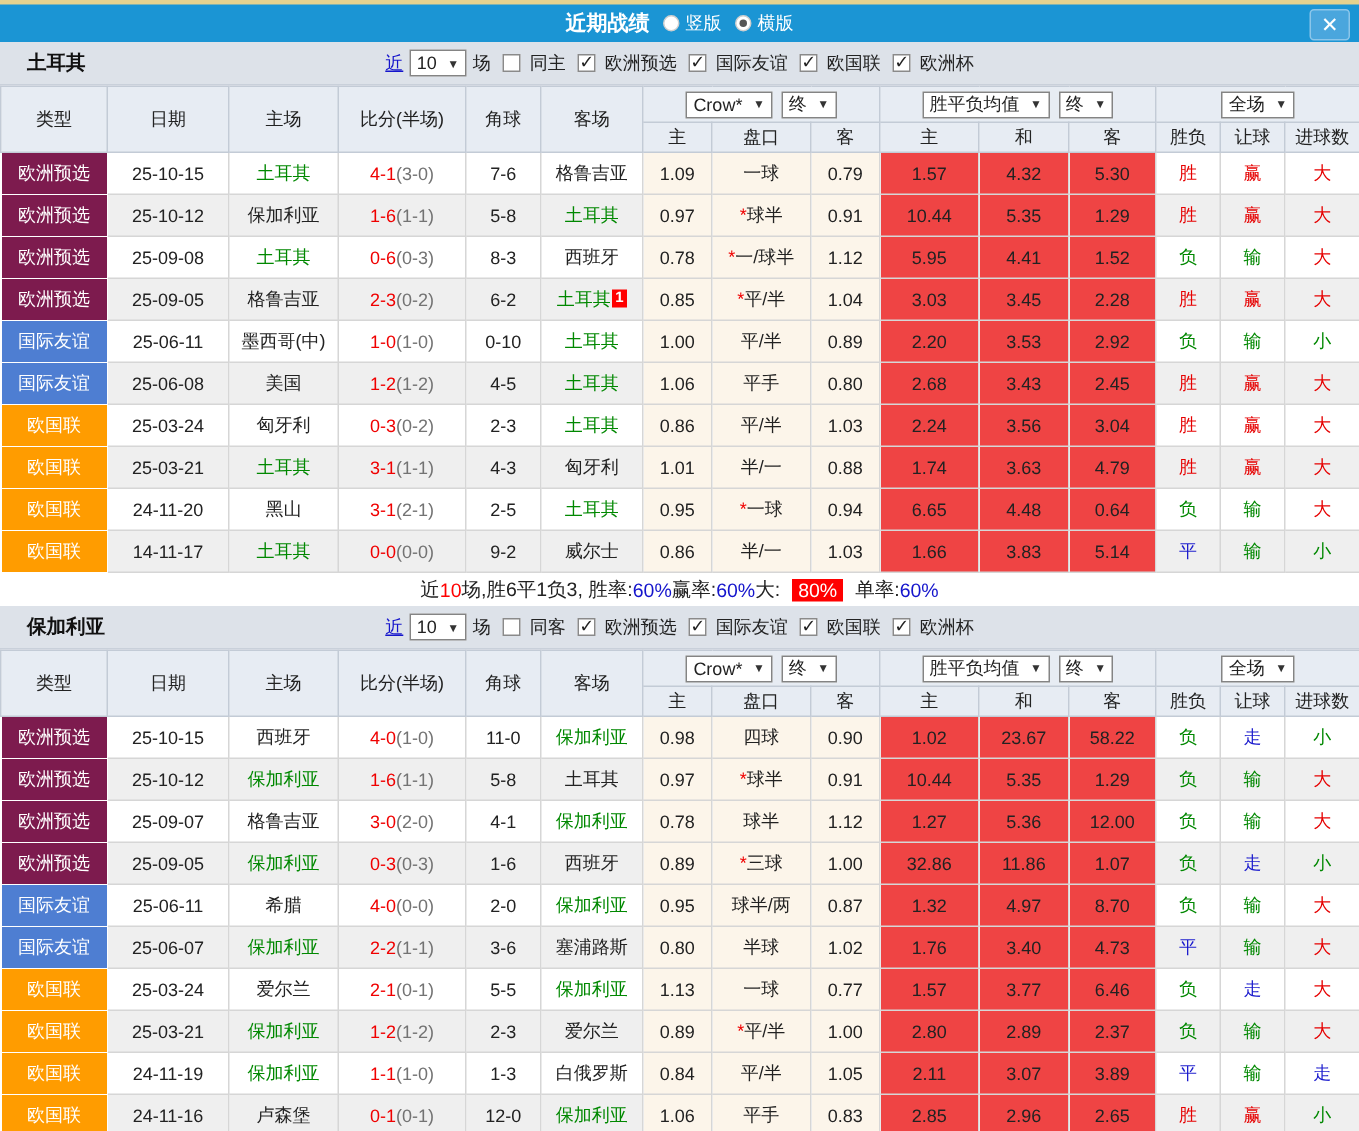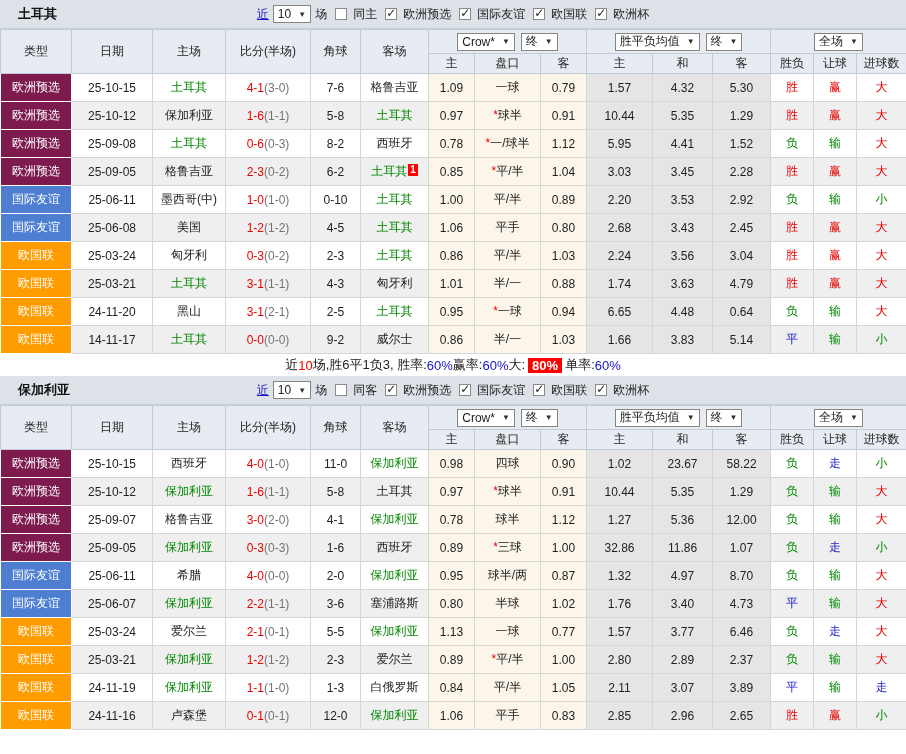--- a/index.html
+++ b/index.html
@@ -37,42 +37,50 @@
   table { border-collapse:collapse; table-layout:fixed; width:906px; }
   thead th { background:#e7ecf3; border:1px solid #c3cbd6; font-weight:normal; color:#222;
              padding:0; font-size:12px; }
   tr.h1 th { height:24px; }
   tr.h2 th { height:20px; }
   .hgroup { display:flex; align-items:center; justify-content:center; gap:6px; }
   tbody td { border:1px solid #d6d6d6; text-align:center; height:28px; padding:0;
              overflow:hidden; white-space:nowrap; font-size:12px; background:#fff; }
   tr.even td { background:#efefef; }
   td.bg-cream, tr.even td.bg-cream { background:#fcf5ea; }
-  td.bg-blue,  tr.even td.bg-blue  { background:#e5e5e5; }
+  td.bg-blue,  tr.even td.bg-blue  { background:#ef4444; }
   td.league-cell { color:#fff; border-color:#c9955e00; }
   .t-green { color:#008800; }
   .score-red { color:#f00000; }
   .half { color:#737373; }
   .star { color:#f00000; }
   .v-r { color:#e60000; } .v-g { color:#008800; } .v-b { color:#1a1acd; }
   .badge1 { display:inline-block; background:#f00; color:#fff; font-size:10px; line-height:12px;
             padding:0 2px; margin-left:1px; font-weight:bold; vertical-align:2px; }
 
   
   .summary { height:22px; display:flex; align-items:center; justify-content:center;
              font-size:13px; background:#fff; }
   .summary .seg-red { color:#f00; }
   .summary .seg-blue { color:#1414cc; }
-  .summary .seg-red-badge { background:#f00; color:#fff; padding:0 4px; margin:0 3px;font-weight:bold; }
+  .summary .seg-red-badge { background:#f00; color:#fff; padding:0 4px; margin:0 8px; }
 </style>
 </head>
 <body>
 
 <div class="app">
 
+  <div class="topbar">
+    <span class="title">近期战绩</span>
+    <span class="radio"></span>
+    <span class="radio-label">竖版</span>
+    <span class="radio sel"></span>
+    <span class="radio-label">横版</span>
+    <span class="close-btn">✕</span>
+  </div>
 
   <div id="sections-root">
     <div class="section">
       <div class="section-head">
         <span class="team-name">土耳其</span>
         <span class="filters">
           <span class="link-near">近</span>
           <span class="mini-select">
             <span>10</span>
             <span class="caret">▼</span>
@@ -194,21 +202,21 @@
               <td class="bg-blue">1.29</td>
               <td class="v-r">胜</td>
               <td class="v-r">赢</td>
               <td class="v-r">大</td>
             </tr>
             <tr>
               <td class="league-cell" style="background: rgb(125, 27, 78);">欧洲预选</td>
               <td>25-09-08</td>
               <td><span class="t-green">土耳其</span></td>
               <td><span class="score-red">0-6</span><span class="half">(0-3)</span></td>
-              <td>8-2</td>
+              <td>8-3</td>
               <td><span>西班牙</span></td>
               <td class="bg-cream">0.78</td>
               <td class="bg-cream"><span class="star">*</span><span>一/球半</span></td>
               <td class="bg-cream">1.12</td>
               <td class="bg-blue">5.95</td>
               <td class="bg-blue">4.41</td>
               <td class="bg-blue">1.52</td>
               <td class="v-g">负</td>
               <td class="v-g">输</td>
               <td class="v-r">大</td>

